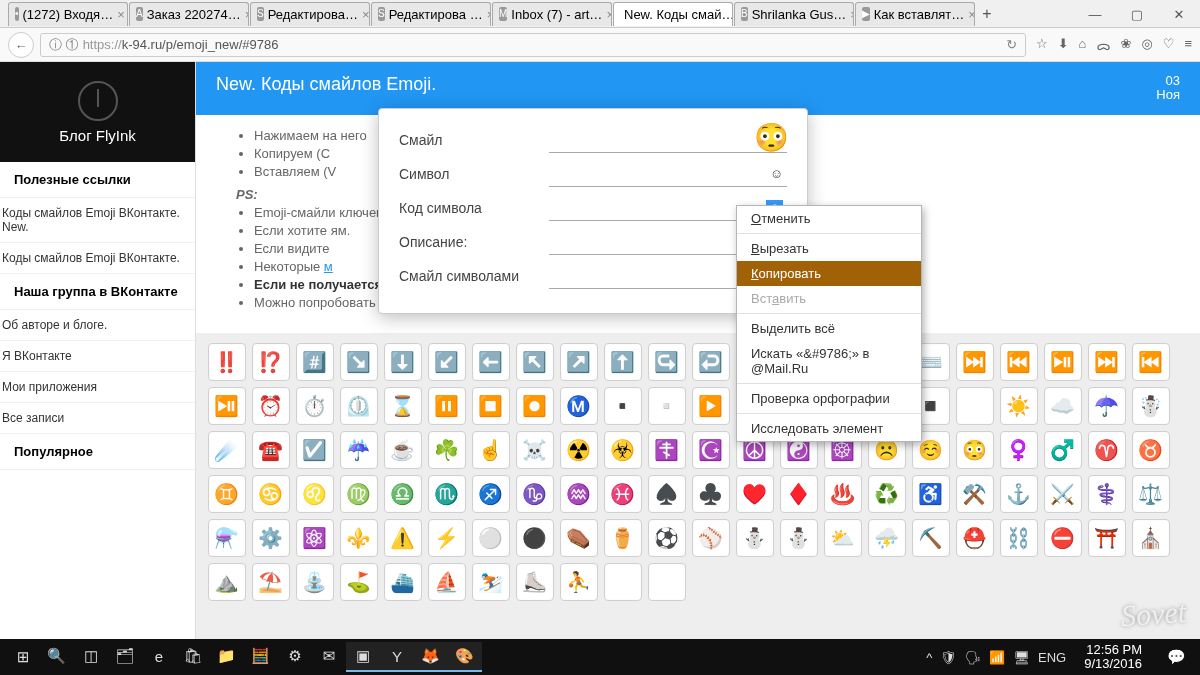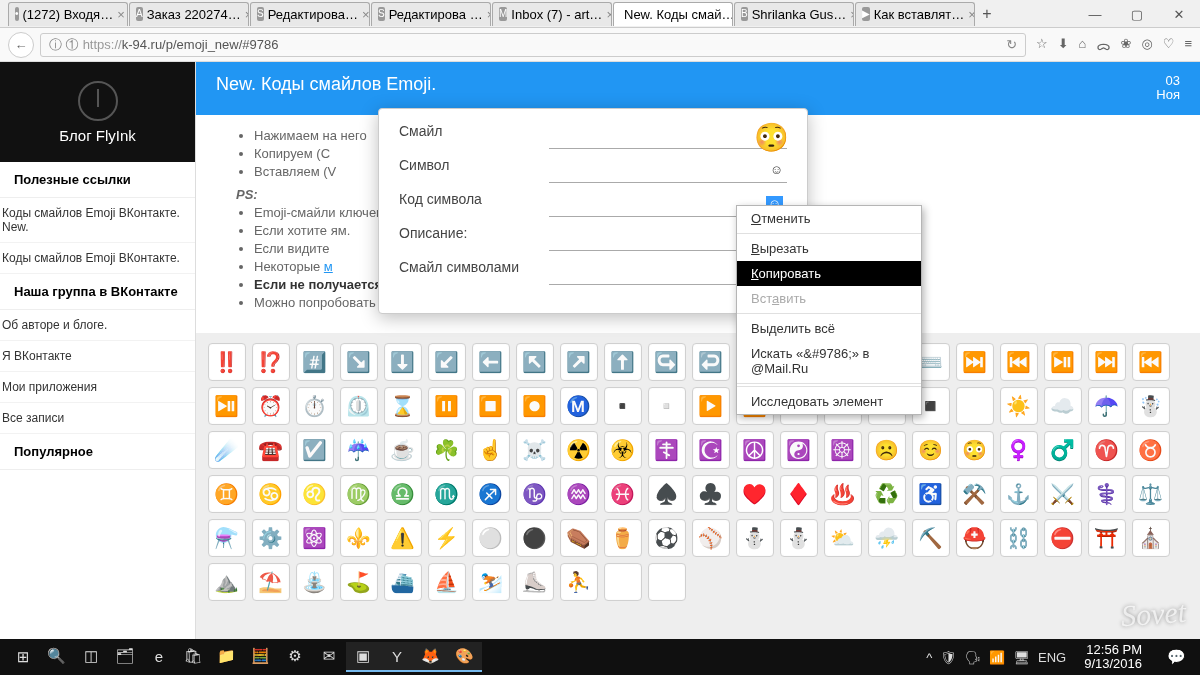--- a/index.html
+++ b/index.html
@@ -30,28 +30,28 @@
 .bluehdr .date{text-align:right;font-size:16px;line-height:1.1}
 .article{background:#fff;margin:0;padding:10px 30px 20px 40px;color:#666;font-size:13px}
 .article ul{list-style:disc;margin-left:18px}
 .article li{margin:3px 0}
 .article .ps{font-style:italic;font-weight:bold;margin-top:8px}
 .article a{color:#2196F3;text-decoration:underline}
 .article b{color:#333}
 .emojigrid{padding:10px 12px;display:flex;flex-wrap:wrap;gap:6px}
 .emojigrid .cell{width:38px;height:38px;background:#fff;border:1px solid #d0d0d0;border-radius:4px;display:flex;align-items:center;justify-content:center;font-size:20px;box-shadow:inset 0 0 2px rgba(0,0,0,.05)}
 .dialog{position:absolute;left:378px;top:108px;width:430px;background:#fff;border:1px solid #ccc;border-radius:4px;box-shadow:0 4px 18px rgba(0,0,0,.25);padding:14px 20px 20px;z-index:50}
-.dialog .row{display:flex;height:34px}
+.dialog .row{display:flex;align-items:center;height:34px}
 .dialog .row .lbl{width:150px;color:#444;font-size:14px}
 .dialog .row .fld{flex:1;border-bottom:1px solid #aaa;height:26px;display:flex;align-items:center;justify-content:flex-end;padding-right:4px;font-size:13px;color:#333}
 .dialog .row .fld.sel span{background:#3399ff;color:#fff;padding:0 2px}
 .dialog .bigemoji{position:absolute;right:18px;top:12px;font-size:28px}
 .ctxmenu{position:absolute;left:736px;top:205px;width:186px;background:#fff;border:1px solid #b5b5b5;box-shadow:2px 3px 8px rgba(0,0,0,.3);font-size:12px;z-index:60}
 .ctxmenu .mi{padding:5px 14px;color:#333;cursor:default}
-.ctxmenu .mi.hi{background:#000000;color:#fff}
+.ctxmenu .mi.hi{background:#a16207;color:#fff}
 .ctxmenu .mi.dis{color:#aaa}
 .ctxmenu hr{border:none;border-top:1px solid #e0e0e0;margin:2px 0}
 .ctxmenu .mi u{text-decoration:underline}
 .taskbar{position:absolute;bottom:0;left:0;right:0;height:36px;background:#101010;display:flex;align-items:center;padding:0 6px;color:#fff}
 .taskbar .tb{width:34px;height:30px;display:flex;align-items:center;justify-content:center;font-size:15px;color:#ddd}
 .taskbar .tb.app{border-bottom:2px solid transparent}
 .taskbar .tb.active{border-bottom:2px solid #76b9ed;background:rgba(255,255,255,.08)}
 .taskbar .spacer{flex:1}
 .taskbar .tray{display:flex;align-items:center;gap:8px;font-size:11px;color:#ddd}
 .taskbar .clock{text-align:right;line-height:1.1;font-size:11px;margin:0 18px}
@@ -339,20 +339,21 @@
 <div class="ctxmenu" id="ctx">
     <div class="mi"><u>О</u>тменить</div>
     <hr>
     <div class="mi"><u>В</u>ырезать</div>
     <div class="mi hi"><u>К</u>опировать</div>
     <div class="mi dis">Вст<u>а</u>вить</div>
     <hr>
     <div class="mi">Выделить всё</div>
     <div class="mi">Искать «&amp;#9786;» в @Mail.Ru</div>
     <hr>
+    <div class="mi">Проверка орфографии</div>
     <hr>
     <div class="mi">Исследовать элемент</div>
   </div>
 
 <div class="watermark">Sovet</div>
 
 <div class="taskbar">
   <div class="tb">⊞</div>
   <div id="tbapps" style="display:flex">
       <div class="tb app">🔍</div>

